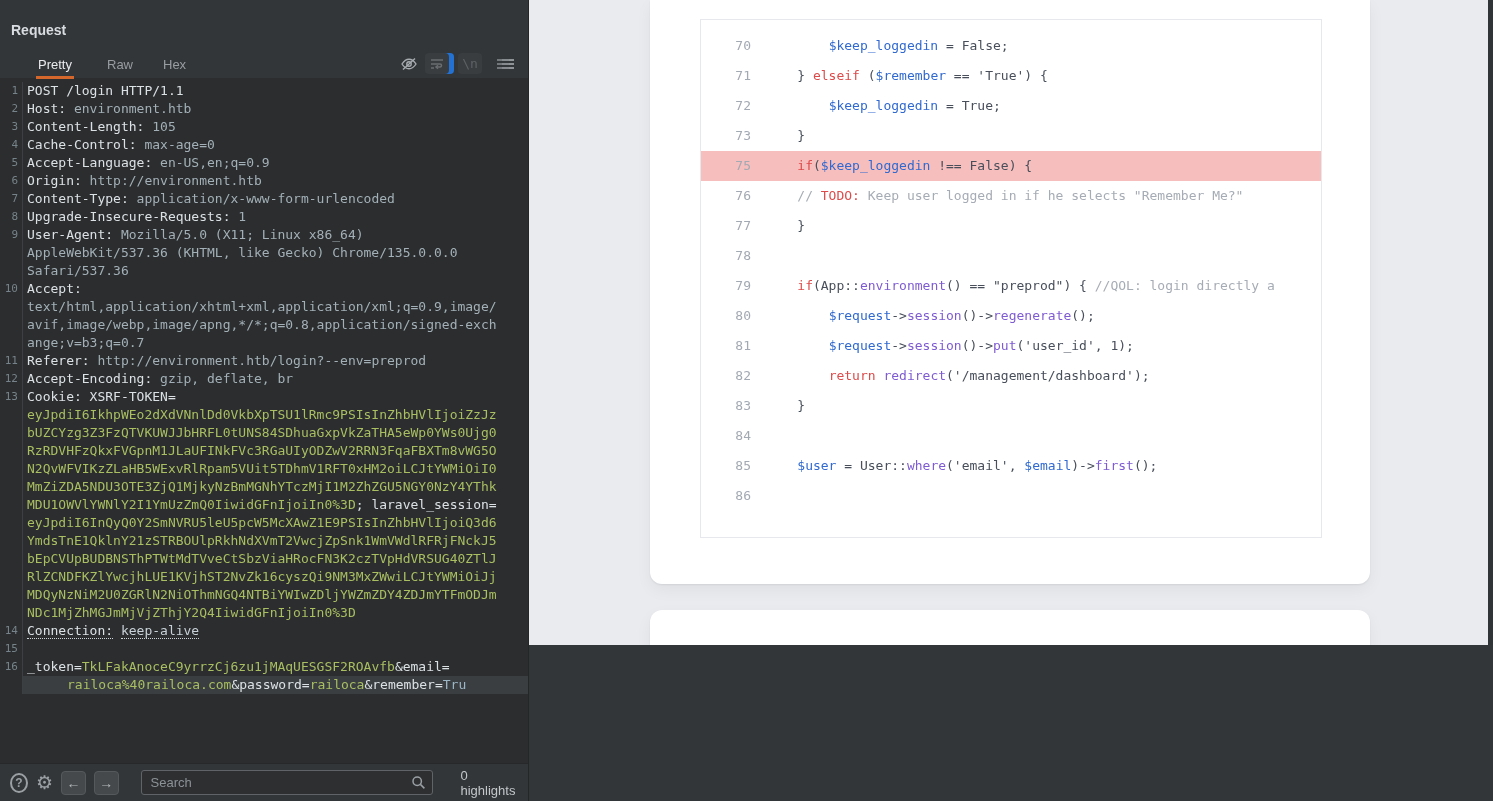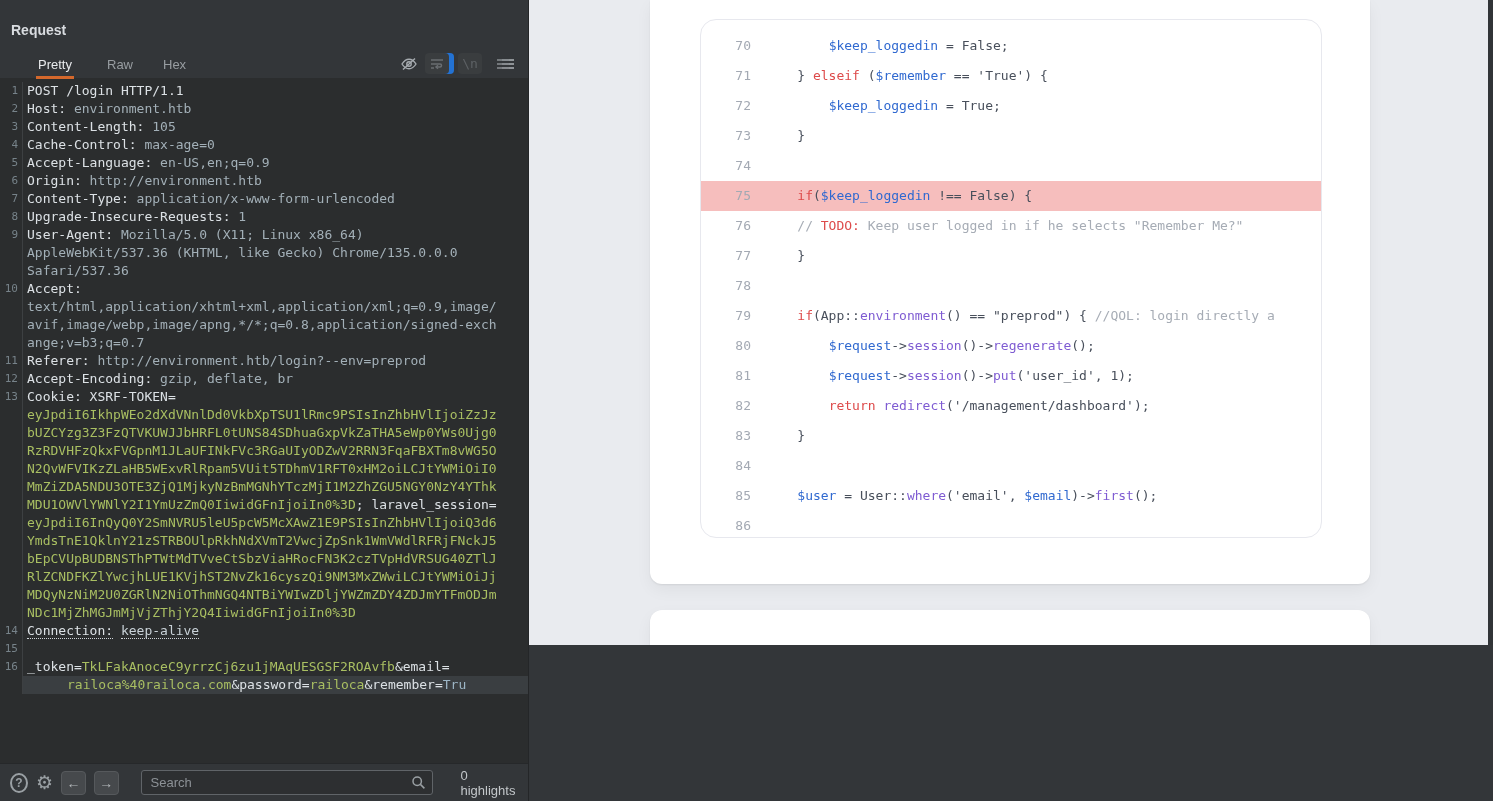--- a/index.html
+++ b/index.html
@@ -54,21 +54,21 @@
   .wc-line { width:12px; height:3px; background:#b9bcbe; }
   .wc-square { width:10px; height:10px; background:#b9bcbe; }
 
   .render-view { flex:1 1 auto; background:#e9ebef; position:relative; overflow:hidden; }
   .edge-strip { position:absolute; right:0; top:0; bottom:0; width:5px; background:#313437; }
 
   .card { position:absolute; left:121px; width:720px; background:#fff; box-shadow:0 1px 2px rgba(0,0,0,.07), 0 6px 16px rgba(0,0,0,.05); }
   .card-main { top:0; height:584px; border-radius:0 0 12px 12px; }
   .card-request { top:610px; height:200px; border-radius:12px; padding:50px 48px 0 48px; }
 
-  .codebox { margin:19px 48px 0 50px; height:519px; border:1px solid #e7e8ee; border-radius:16px; overflow:hidden; padding-top:11px; background:#fff;
+  .codebox { margin:19px 48px 0 50px; height:519px; border:1px solid #e7e8ee; border-radius:0; overflow:hidden; padding-top:11px; background:#fff;
              font-family:"DejaVu Sans Mono",monospace; font-size:13px; }
   .code-row { display:flex; height:30px; line-height:30px; white-space:pre; }
   .code-row .gut { flex:0 0 50px; text-align:right; color:#a3a9b3; }
   .code-row .txt { padding-left:15px; overflow:hidden; }
   .code-row.hl { background:#f6bebd; }
   .c-pl { color:#484f5b; }
   .c-var { color:#3069d0; }
   .c-kw { color:#dd4a4a; }
   .c-fn { color:#7e5bd2; }
   .c-com { color:#a6acb5; }
@@ -320,21 +320,20 @@
       </div>
     </div>
 
     <div class="render-view">
       <div class="card card-main">
         <div class="codebox" id="code-lines">
             <div class="code-row"><span class="gut">70</span><span class="txt"><span class="c-pl">        </span><span class="c-var">$keep_loggedin</span><span class="c-pl"> = False;</span></span></div>
             <div class="code-row"><span class="gut">71</span><span class="txt"><span class="c-pl">    } </span><span class="c-kw">elseif</span><span class="c-pl"> (</span><span class="c-var">$remember</span><span class="c-pl"> == 'True') {</span></span></div>
             <div class="code-row"><span class="gut">72</span><span class="txt"><span class="c-pl">        </span><span class="c-var">$keep_loggedin</span><span class="c-pl"> = True;</span></span></div>
             <div class="code-row"><span class="gut">73</span><span class="txt"><span class="c-pl">    }</span></span></div>
-            <div class="code-row"><span class="gut">74</span><span class="txt"></span></div>
             <div class="code-row hl"><span class="gut">75</span><span class="txt"><span class="c-pl">    </span><span class="c-kw">if</span><span class="c-pl">(</span><span class="c-var">$keep_loggedin</span><span class="c-pl"> !== False) {</span></span></div>
             <div class="code-row"><span class="gut">76</span><span class="txt"><span class="c-com">    // </span><span class="c-kw">TODO:</span><span class="c-com"> Keep user logged in if he selects "Remember Me?"</span></span></div>
             <div class="code-row"><span class="gut">77</span><span class="txt"><span class="c-pl">    }</span></span></div>
             <div class="code-row"><span class="gut">78</span><span class="txt"></span></div>
             <div class="code-row"><span class="gut">79</span><span class="txt"><span class="c-pl">    </span><span class="c-kw">if</span><span class="c-pl">(App::</span><span class="c-fn">environment</span><span class="c-pl">() == "preprod") { </span><span class="c-com">//QOL: login directly a</span></span></div>
             <div class="code-row"><span class="gut">80</span><span class="txt"><span class="c-pl">        </span><span class="c-var">$request</span><span class="c-pl">-&gt;</span><span class="c-fn">session</span><span class="c-pl">()-&gt;</span><span class="c-fn">regenerate</span><span class="c-pl">();</span></span></div>
             <div class="code-row"><span class="gut">81</span><span class="txt"><span class="c-pl">        </span><span class="c-var">$request</span><span class="c-pl">-&gt;</span><span class="c-fn">session</span><span class="c-pl">()-&gt;</span><span class="c-fn">put</span><span class="c-pl">('user_id', 1);</span></span></div>
             <div class="code-row"><span class="gut">82</span><span class="txt"><span class="c-pl">        </span><span class="c-kw">return</span><span class="c-pl"> </span><span class="c-fn">redirect</span><span class="c-pl">('/management/dashboard');</span></span></div>
             <div class="code-row"><span class="gut">83</span><span class="txt"><span class="c-pl">    }</span></span></div>
             <div class="code-row"><span class="gut">84</span><span class="txt"></span></div>

